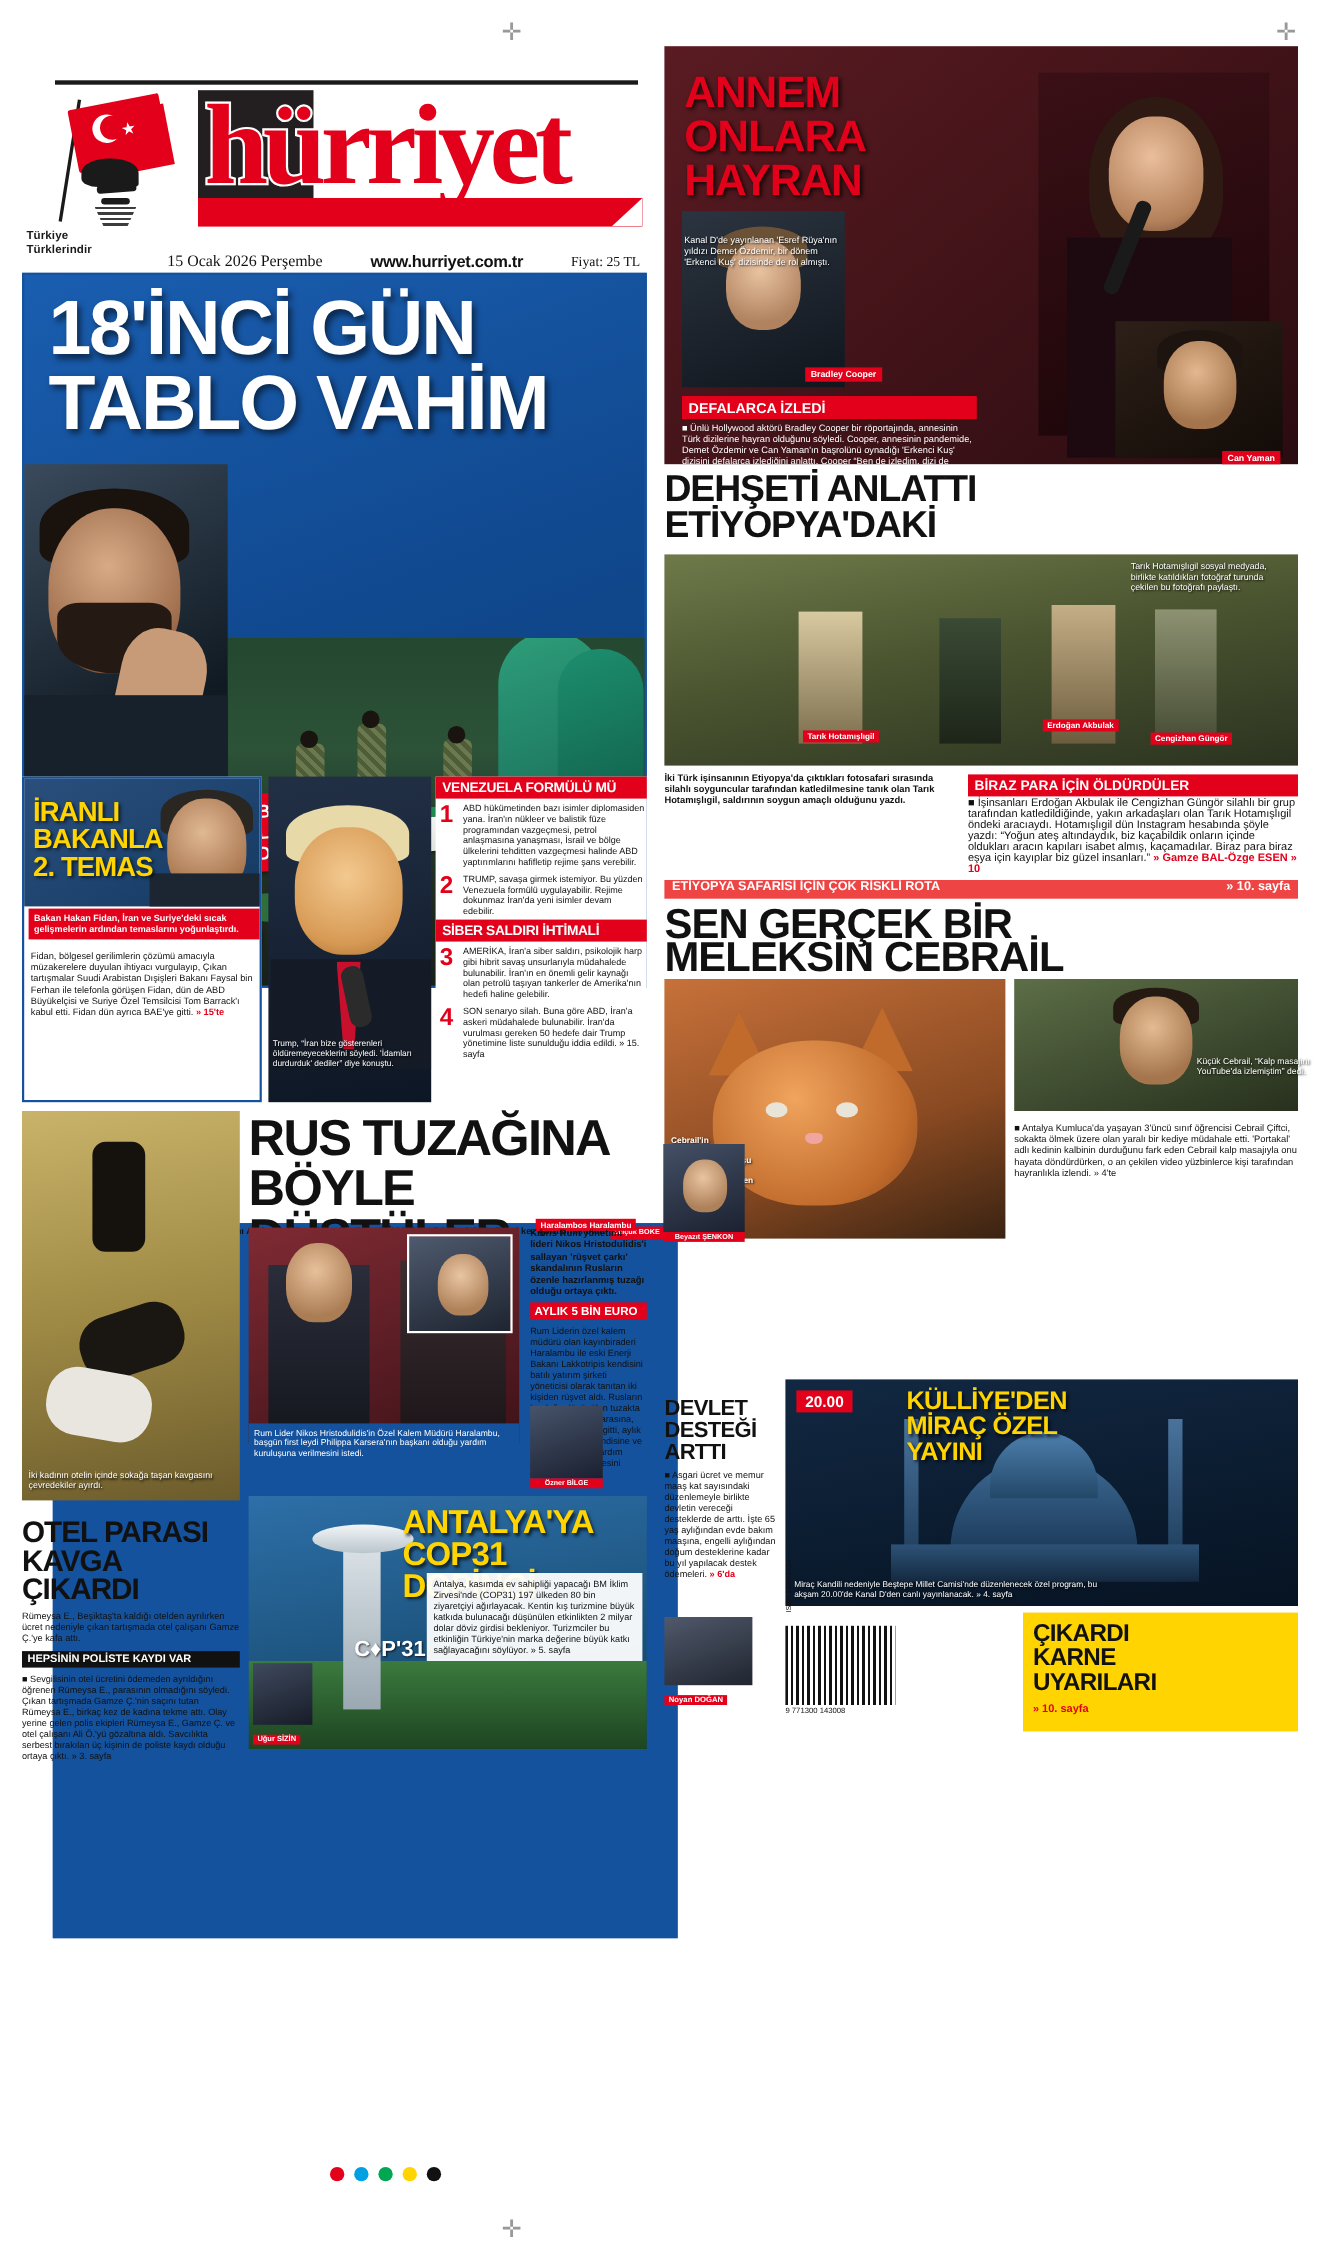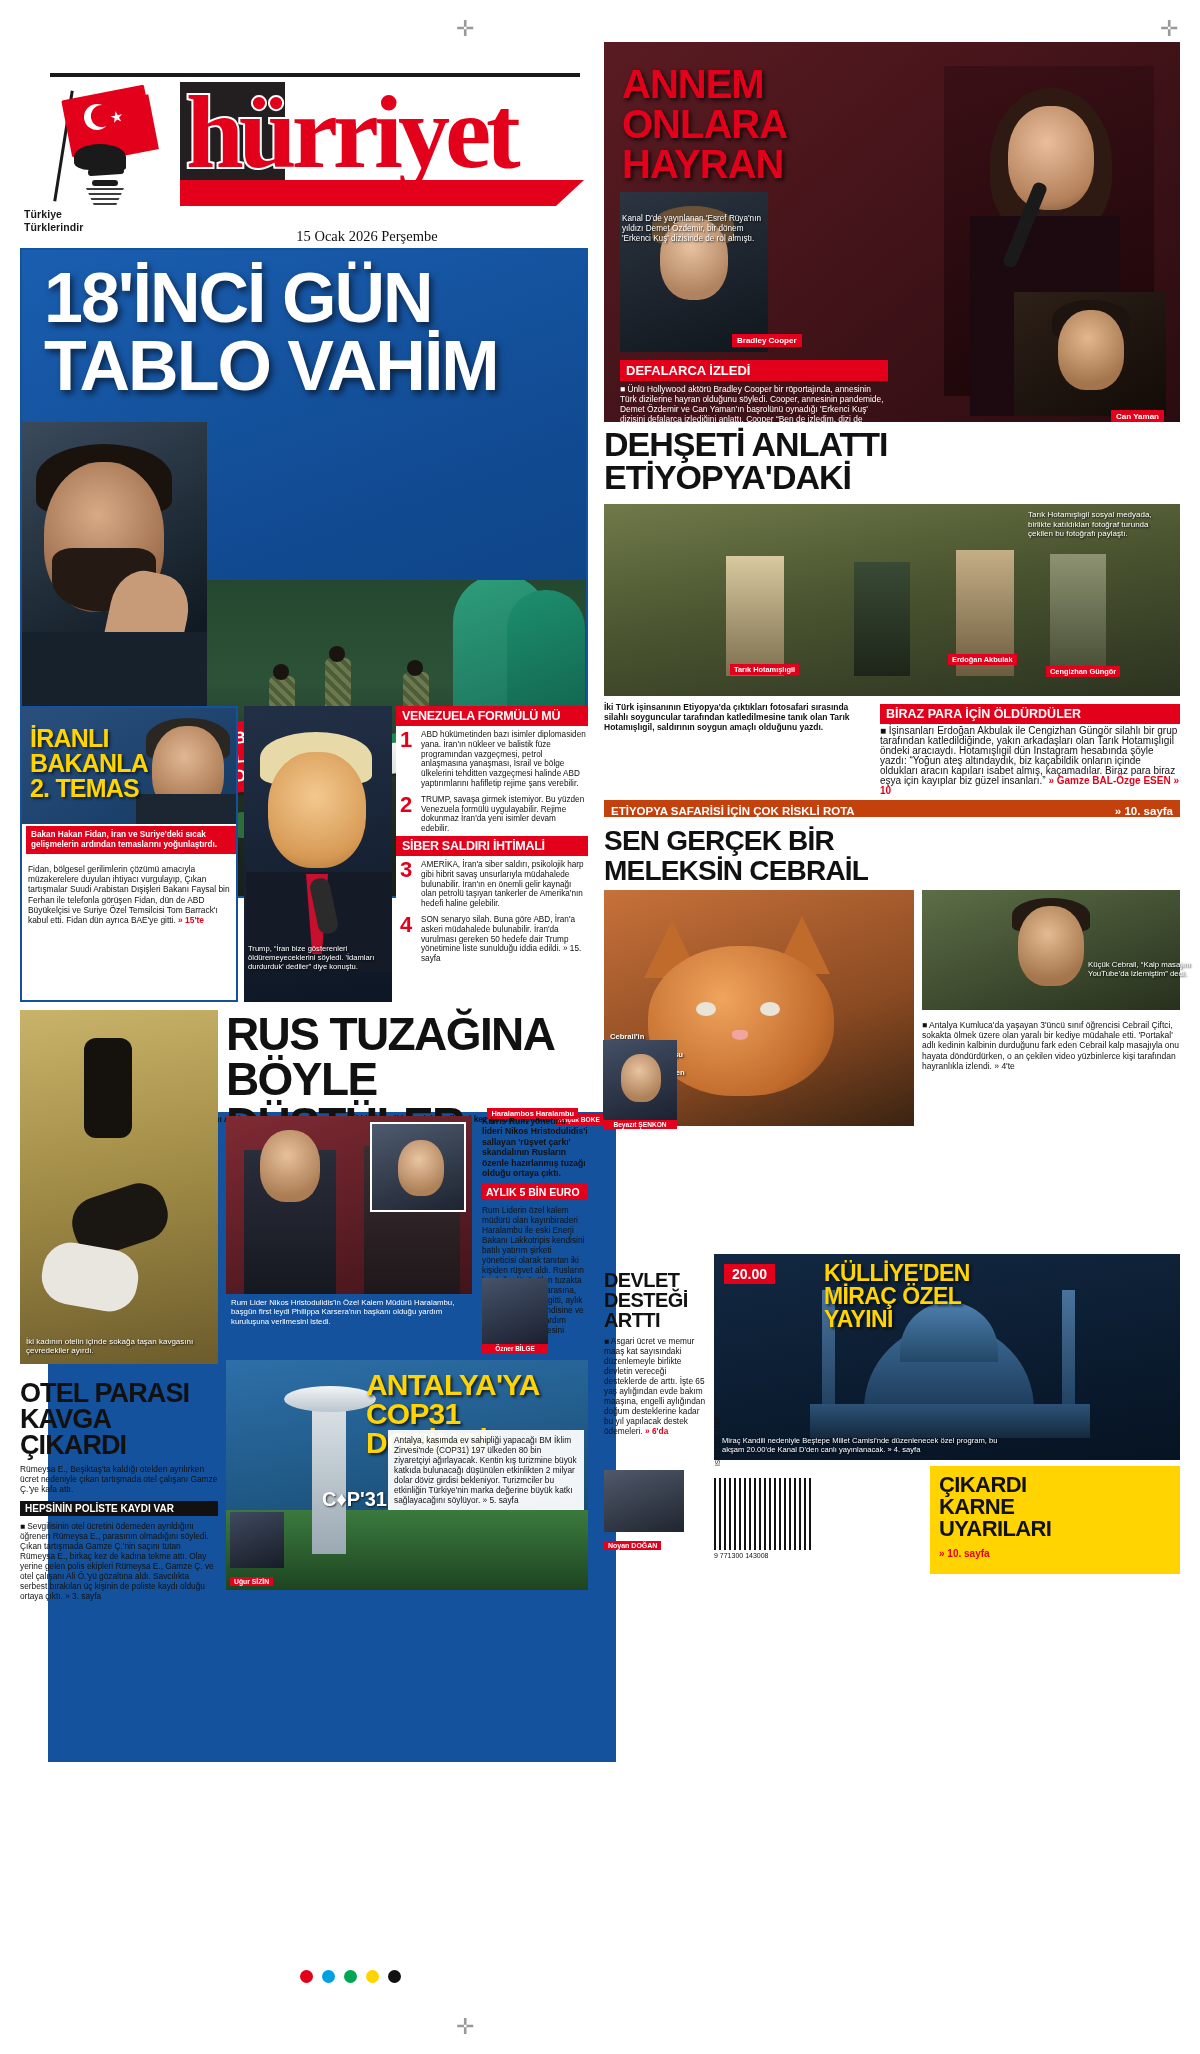--- a/index.html
+++ b/index.html
@@ -47,21 +47,21 @@
   .wordmark { position:absolute; left:152px; top:22px; width:410px; height:112px; }
   .wm-blackbox { position:absolute; left:8px; top:0; width:105px; height:100px; background:#231f20; }
   .wm-text { position:absolute; left:14px; top:-6px; font-family:Liberation Serif, serif;
              font-weight:bold; font-size:104px; letter-spacing:-5px; color:#e3001b;
              -webkit-text-stroke:4px #fff; paint-order:stroke fill; line-height:112px; }
   .wm-redbar { position:absolute; left:8px; top:98px; width:404px; height:26px; background:#e3001b; }
   .wm-redbar:after { content:""; position:absolute; right:0; top:0; width:28px; height:26px;
                      background:#fff; clip-path:polygon(100% 0,100% 100%,0 100%); }
 
   .infoline { position:absolute; left:152px; top:228px; width:430px; height:20px;
-              display:flex; align-items:center; justify-content:space-between;flex-direction:column; }
+              display:flex; align-items:center; justify-content:space-between; }
   .infoline .date { font-family:"Liberation Serif", serif; font-size:14.5px; color:#111; }
   .infoline .url { font-size:15px; font-weight:bold; color:#111; letter-spacing:-.3px; }
   .infoline .price { font-family:"Liberation Serif", serif; font-size:12.5px; color:#111; }
 
   
   .lead { position:absolute; left:20px; top:248px; width:568px; height:650px;
           background:#14529e; border:2px solid #14529e; overflow:hidden; }
   .lead-bg { position:absolute; inset:0;
      background:linear-gradient(160deg,#1a5eb0 0%,#114a91 45%,#0d3d78 100%); }
   .lead-h1 { position:absolute; left:22px; top:14px; width:530px; color:#fff; font-weight:bold;
@@ -211,27 +211,27 @@
             background:linear-gradient(#c4ae86,#6c5c3e); }
   .eti-p4 { position:absolute; left:446px; top:50px; width:56px; height:122px;
             background:linear-gradient(#8d9272,#464c34); }
   .eti-nm { position:absolute; background:#e3001b; color:#fff; font-size:7.4px; font-weight:bold;
             padding:1px 4px; }
   .eti-redhd { position:absolute; right:0; top:276px; width:300px; background:#e3001b; color:#fff;
                font-weight:bold; font-size:12.5px; padding:3px 6px; }
   .eti-lead { position:absolute; left:0; top:274px; width:262px; font-size:8.5px; line-height:10.2px;
               font-weight:bold; color:#111; }
   .eti-body { position:absolute; right:0; top:298px; width:300px; font-size:10px; line-height:10px; color:#111; }
-  .eti-strip { position:absolute; left:604px; top:800px; width:576px; height:17px; background:#c2410c;
-               color:#fff; font-weight:bold; font-size:11.5px; display:flex; align-items:flex-end;
+  .eti-strip { position:absolute; left:604px; top:800px; width:576px; height:17px; background:#ef4444;
+               color:#fff; font-weight:bold; font-size:11.5px; display:flex; align-items:flex-start;
                justify-content:space-between; padding:0 7px; }
 
   
   .melek { position:absolute; left:604px; top:826px; width:576px; height:370px; }
-  .mel-h { color:#111; font-weight:bold; font-size:28px; line-height:30px; letter-spacing:-.8px; }
+  .mel-h { color:#111; font-weight:bold; font-size:38px; line-height:30px; letter-spacing:-.8px; }
   .mel-photo { position:absolute; left:0; top:64px; width:310px; height:236px;
                background:linear-gradient(160deg,#c7713a,#8a4a22 60%,#3a2312); overflow:hidden; }
   .cat-head { position:absolute; left:44px; top:56px; width:186px; height:150px;
               background:radial-gradient(circle at 40% 35%,#f0a45c,#c06a2c 70%,#8c4a1c);
               border-radius:48% 48% 46% 46%; }
   .cat-ear-l { position:absolute; left:40px; top:30px; width:56px; height:58px; background:#c06a2c;
                clip-path:polygon(0 100%,50% 0,100% 100%); }
   .cat-ear-r { position:absolute; left:170px; top:26px; width:56px; height:58px; background:#c06a2c;
                clip-path:polygon(0 100%,50% 0,100% 100%); }
   .cat-eye { position:absolute; top:112px; width:20px; height:14px; background:#e8e4d8; border-radius:50%; }

